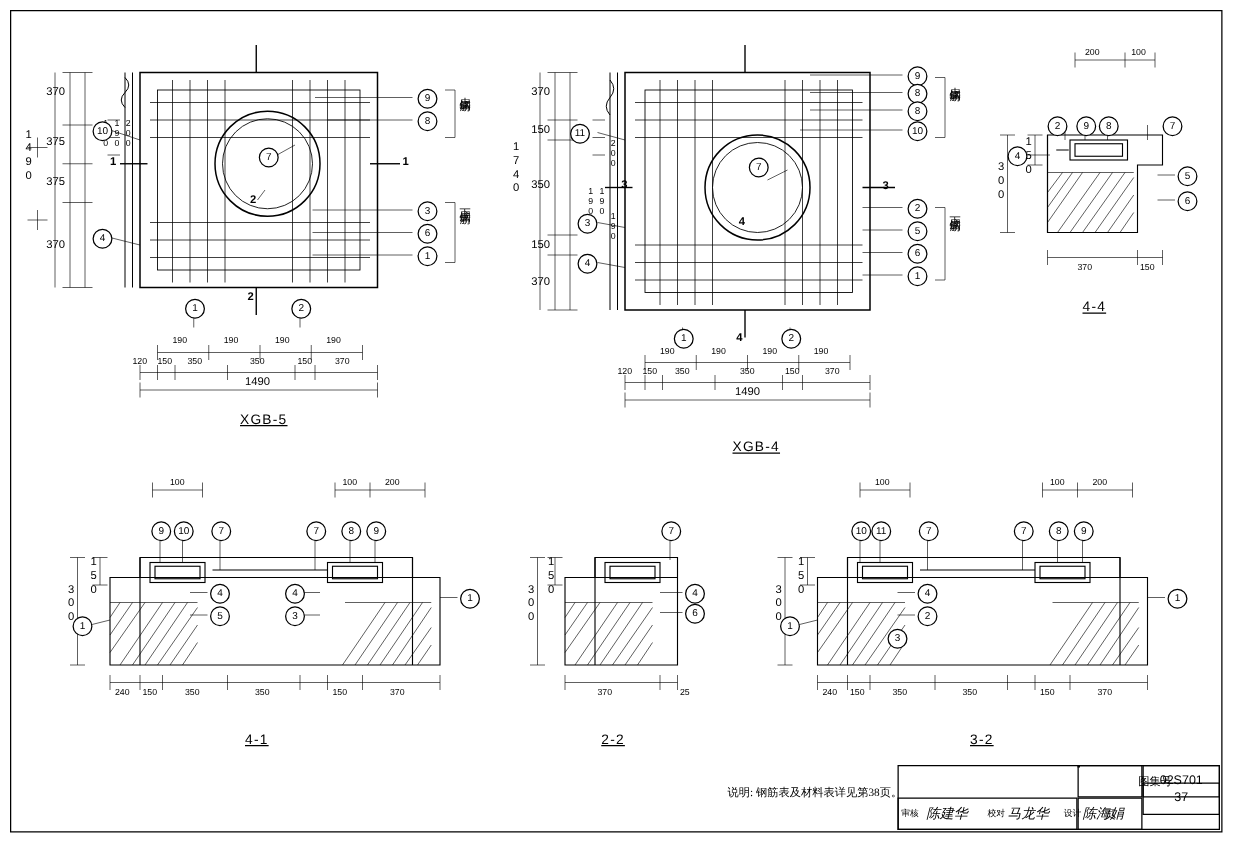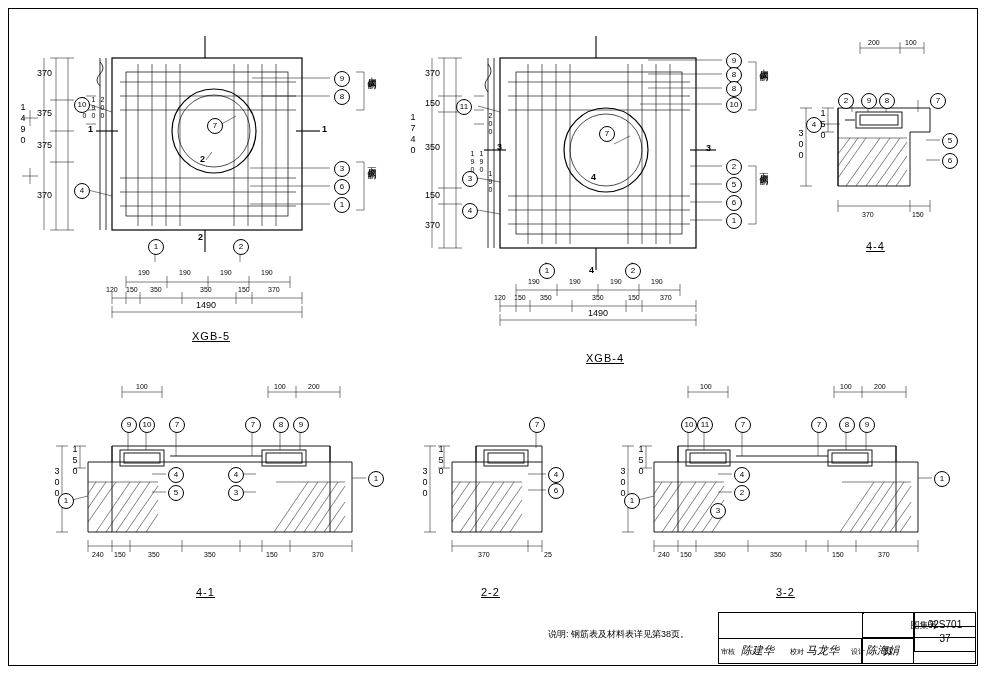--- a/index.html
+++ b/index.html
@@ -585,21 +585,21 @@
   <div class="bubble" style="left:811px;top:417px;">7</div>
   <div class="bubble" style="left:839px;top:417px;">8</div>
   <div class="bubble" style="left:859px;top:417px;">9</div>
   <div class="bubble" style="left:624px;top:493px;">1</div>
   <div class="bubble" style="left:734px;top:467px;">4</div>
   <div class="bubble" style="left:734px;top:485px;">2</div>
   <div class="bubble" style="left:710px;top:503px;">3</div>
   <div class="bubble" style="left:934px;top:471px;">1</div>
   <div class="title" style="left:776px;top:586px;">3-2</div>
 
-  <div class="note" style="left:548px;top:628px;">说明: 钢筋表及材料表详见第38页。</div>
+  <div class="note" style="left:582px;top:628px;font-family:Liberation Serif, serif;">说明: 钢筋表及材料表详见第38页。</div>
 
   <div class="tb" style="left:718px;top:612px;width:258px;height:52px;">
   </div>
   <div class="tb" style="left:862px;top:612px;width:0;height:0;"></div>
   <div class="tb" style="left:862px;top:612px;width:52px;height:26px;">
     <div class="tbtext" style="top:6px;font-size:9px;padding-left:36px;">图集号</div>
   </div>
   <div class="tb" style="left:914px;top:612px;width:62px;height:26px;">
     <div class="tbtext" style="top:6px;font-size:10px;">02S701</div>
   </div>

